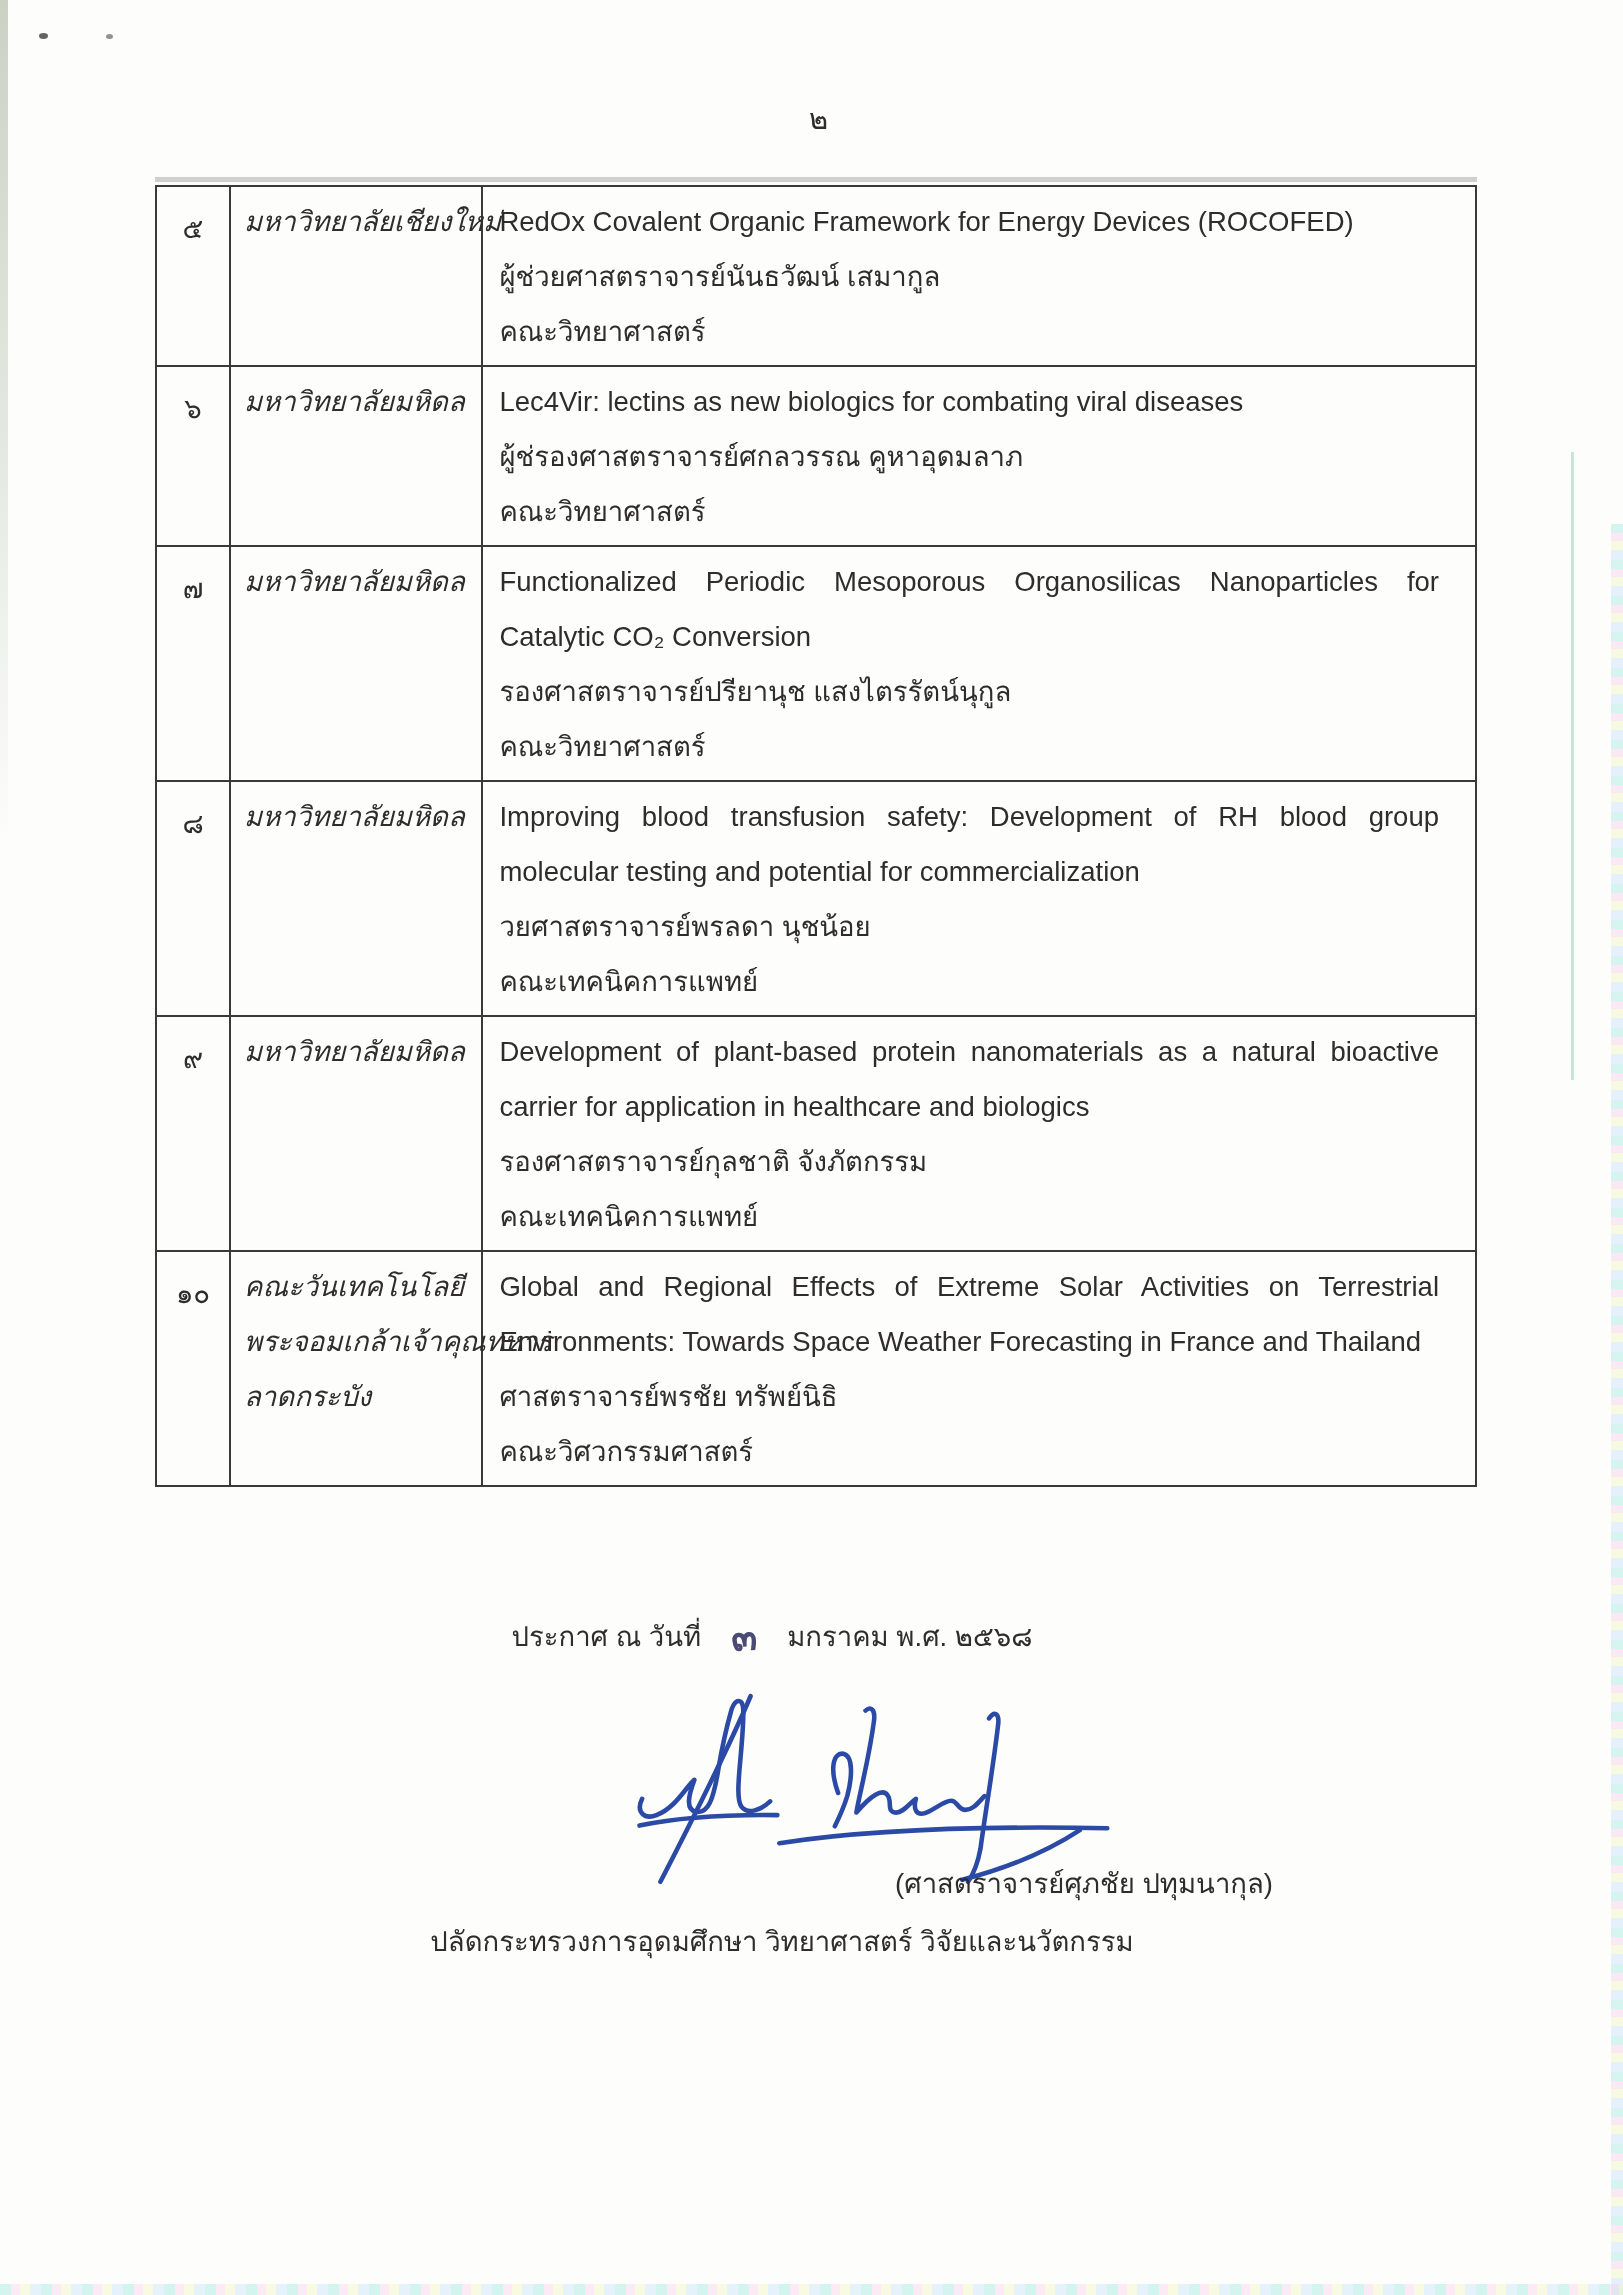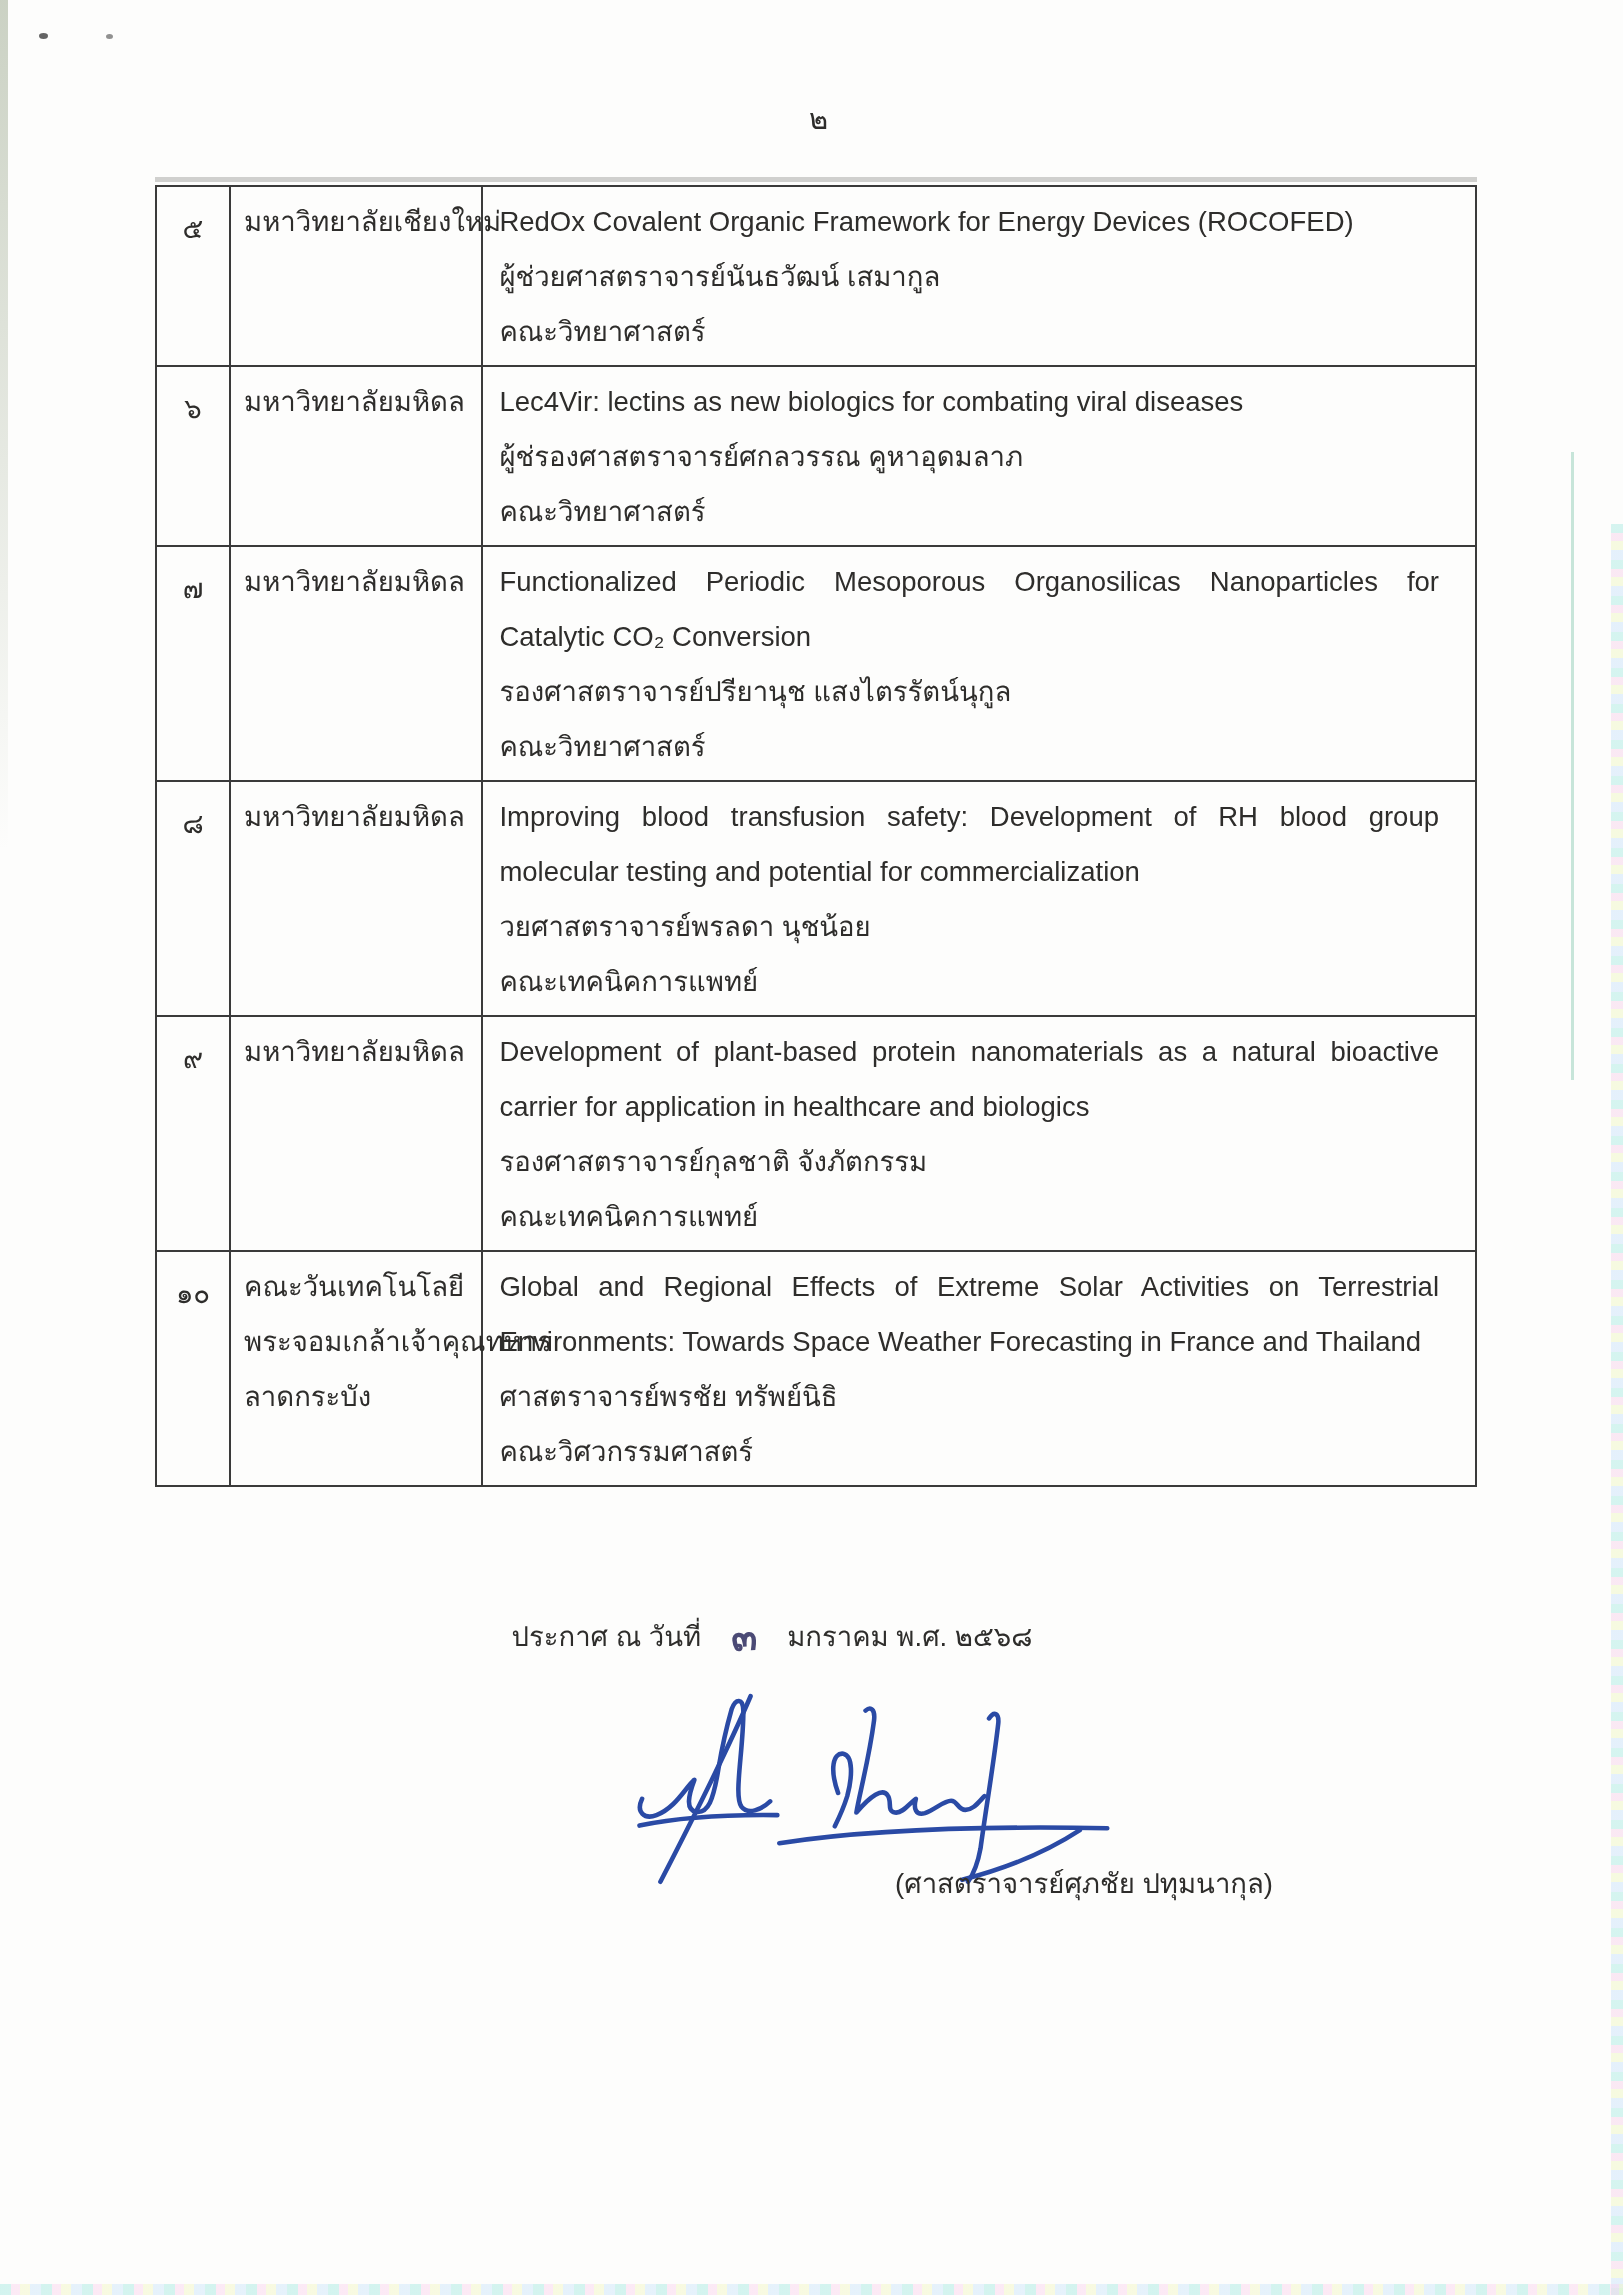--- a/index.html
+++ b/index.html
@@ -34,21 +34,21 @@
     background:#b9b9b6;opacity:.65;}
 
   table.doc{position:absolute;left:155px;top:185px;width:1322px;
     border-collapse:collapse;table-layout:fixed;}
   table.doc col.c1{width:74px;} table.doc col.c2{width:252px;}
   table.doc th, table.doc td{border:2px solid #3a3a3a;vertical-align:top;}
   table.doc th{height:65px;vertical-align:middle;font-weight:normal;
     font-size:29px;text-align:center;padding:0 3.9px;}
   td.c-no{text-align:center;font-size:27.5px;padding-top:14.4px;line-height:55px;}
   td.c-inst{padding:6.5px 5.2px 5.2px 13px;font-size:27.5px;}
-  td.c-inst .inst-line{line-height:55px;white-space:nowrap;}
+  td.c-inst .inst-line{line-height:55px;white-space:nowrap;font-style:italic;}
   td.c-proj{padding:6.5px 36px 6.5px 16.4px;font-size:27.5px;margin-left:28px;}
   td.c-proj .proj-title{line-height:55px;text-align:justify;}
   td.c-proj .proj-line{line-height:55px;}
 
   .date-line{position:absolute;left:281px;top:1617px;width:982px;text-align:center;
     font-size:27.5px;line-height:39px;white-space:nowrap;}
   .date-day{display:inline-block;margin:0 30px;font-size:38px;font-weight:bold;
     transform:rotate(-4deg);vertical-align:-3.9px;}
 
   .signature{position:absolute;left:622px;top:1691px;width:491px;height:196px;}
@@ -164,15 +164,16 @@
     <path d="M 30 165 C 20 186 34 197 52 190 C 82 178 96 148 110 136 C 101 160 96 182 113 185 C 131 187 139 168 147 118 C 153 82 159 56 167 28 C 173 11 185 10 185 31 C 185 92 170 160 182 177 C 192 190 212 182 226 169"></path>
     <path d="M 26 206 C 88 193 162 189 237 190"></path>
     <path d="M 330 156 C 317 120 322 94 338 96 C 353 99 352 131 344 161 C 339 177 333 191 325 207"></path>
     <path d="M 372 30 C 380 23 387 28 385 45 C 377 106 362 160 358 186 C 380 160 398 148 406 160 C 413 170 404 184 417 186 C 429 188 439 172 449 165 C 445 180 449 191 463 187 C 479 181 492 168 503 168 C 513 168 513 182 525 182 C 537 182 545 170 554 161"></path>
     <path d="M 561 42 C 569 30 577 34 575 51 C 568 112 556 182 548 241 C 544 263 538 279 529 292"></path>
     <path d="M 240 233 C 362 214 522 206 742 210"></path>
     <path d="M 700 213 C 642 251 582 273 520 289"></path>
   </svg>
 
   <div class="sig-name">(ศาสตราจารย์ศุภชัย ปทุมนากุล)</div>
+  <div class="sig-title">ปลัดกระทรวงการอุดมศึกษา วิทยาศาสตร์ วิจัยและนวัตกรรม</div>
 
 </div>
 
 
 </body></html>

